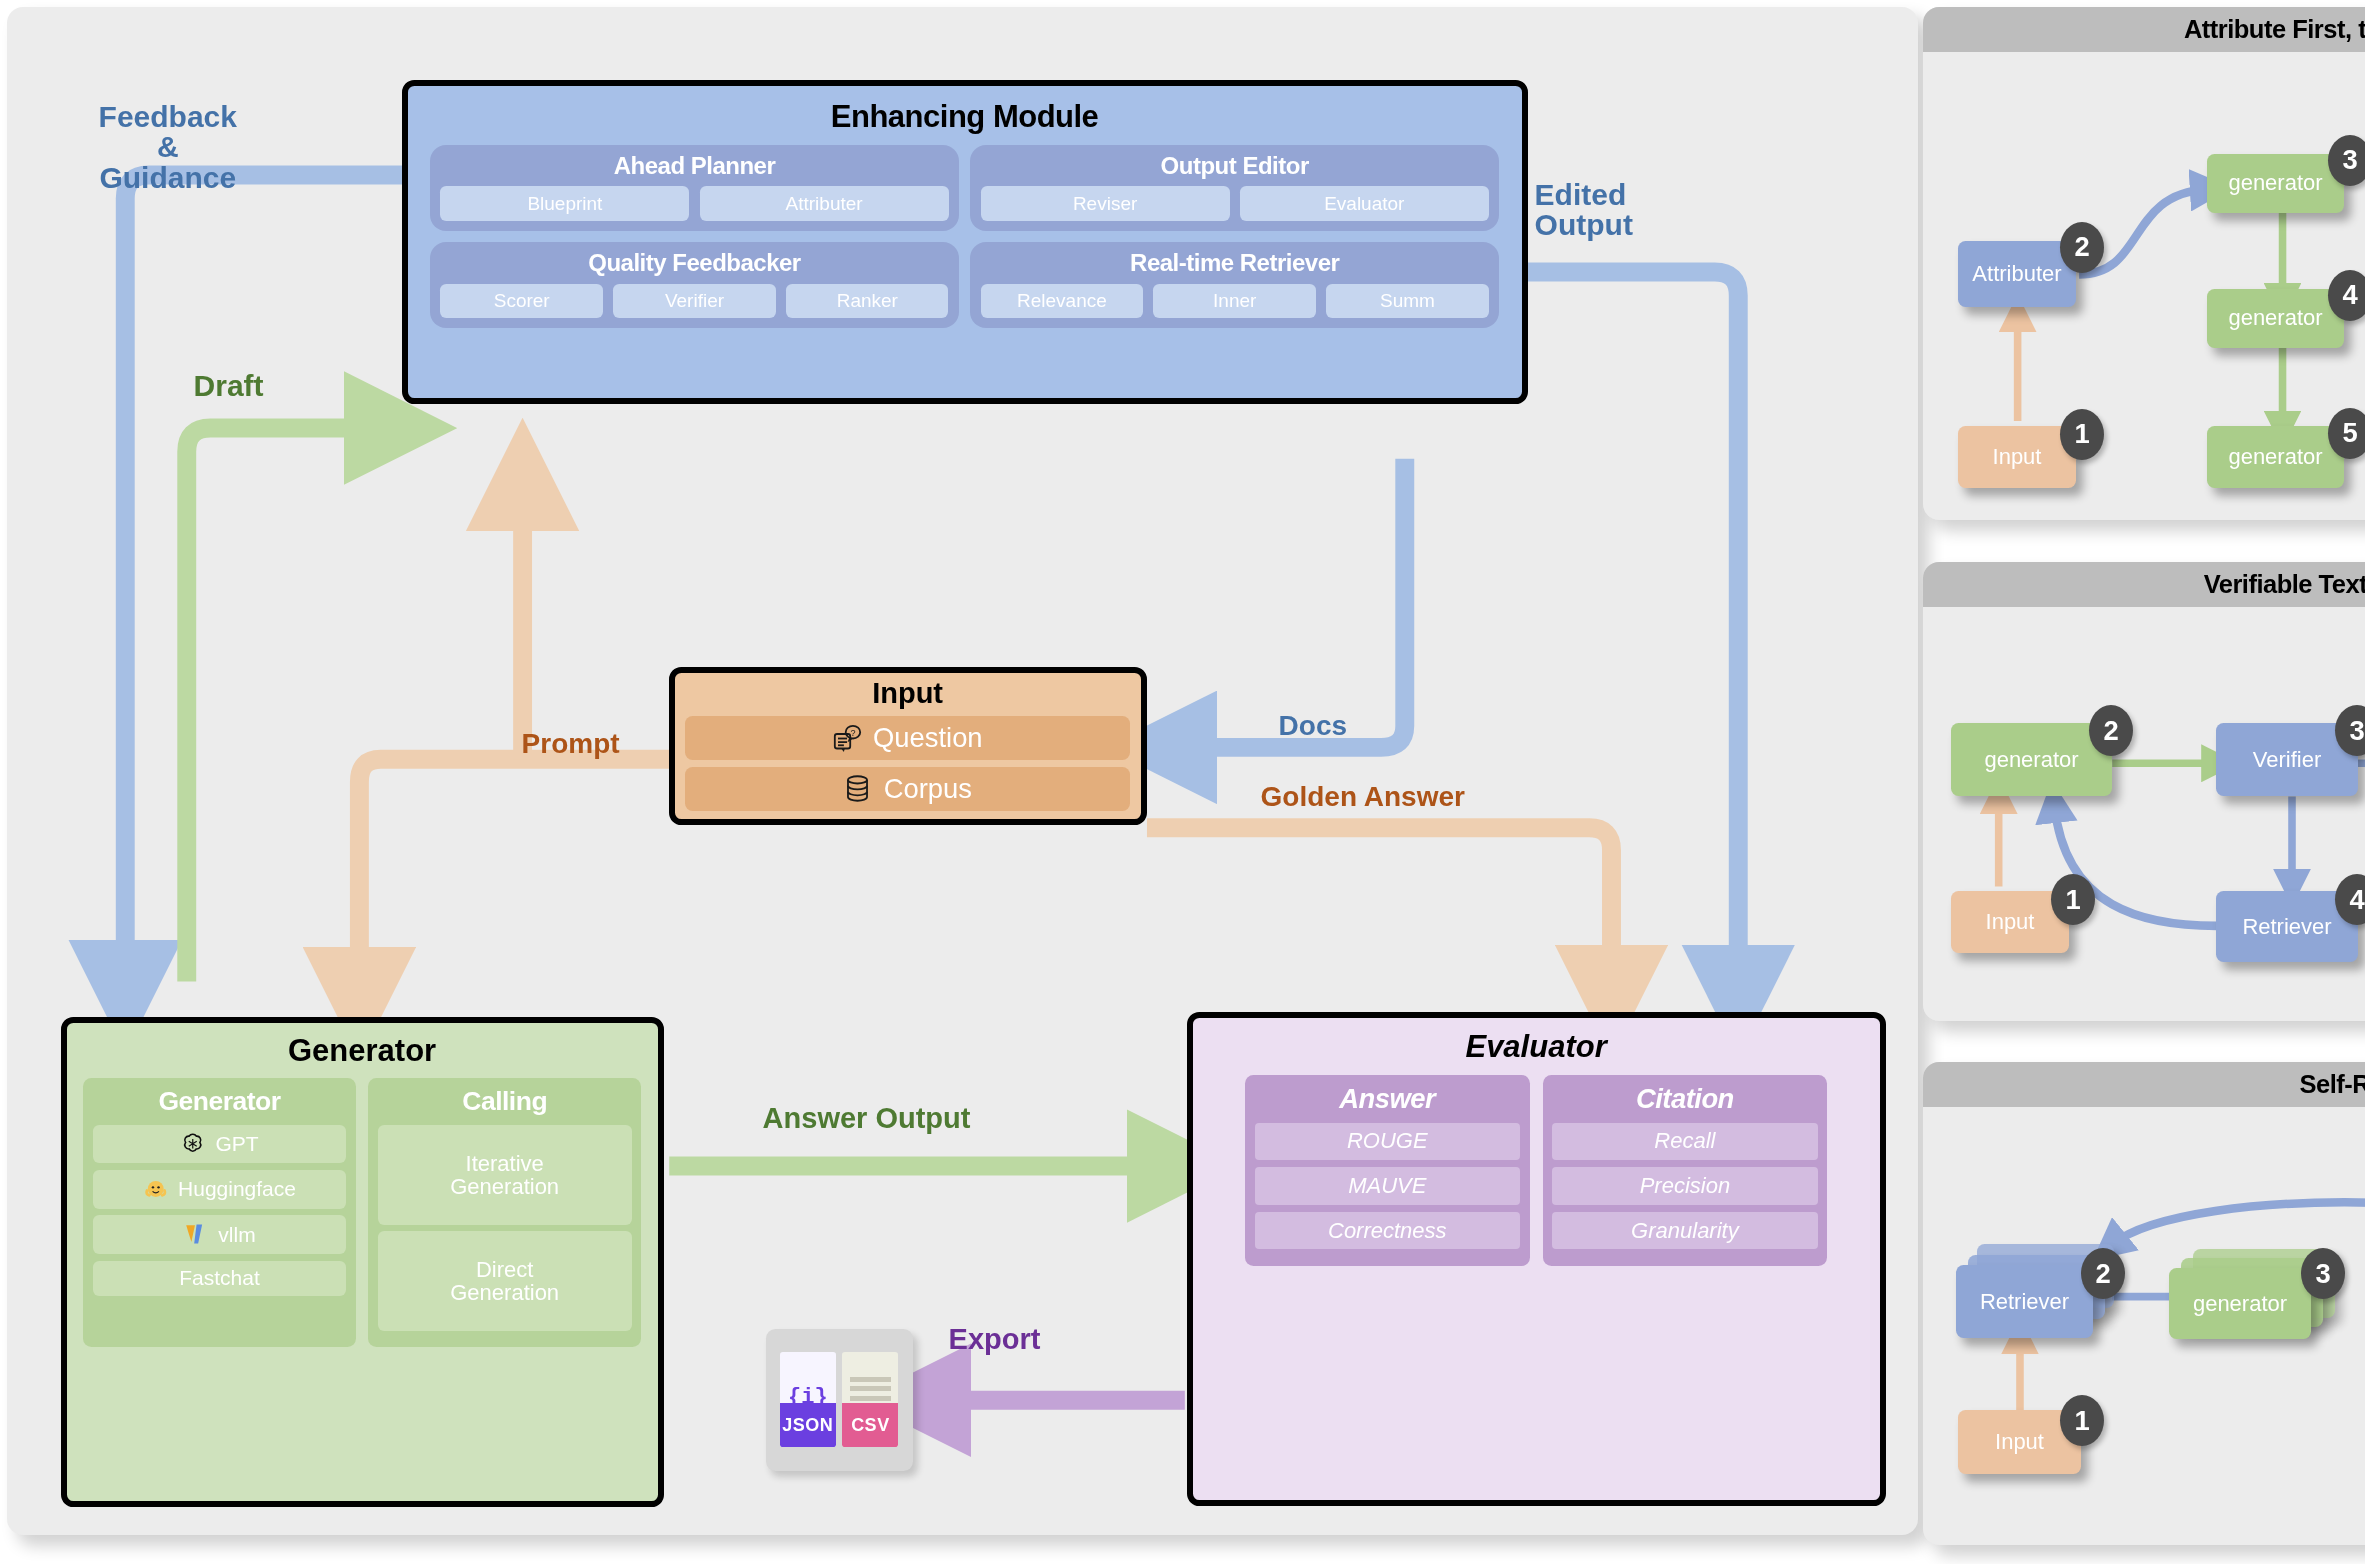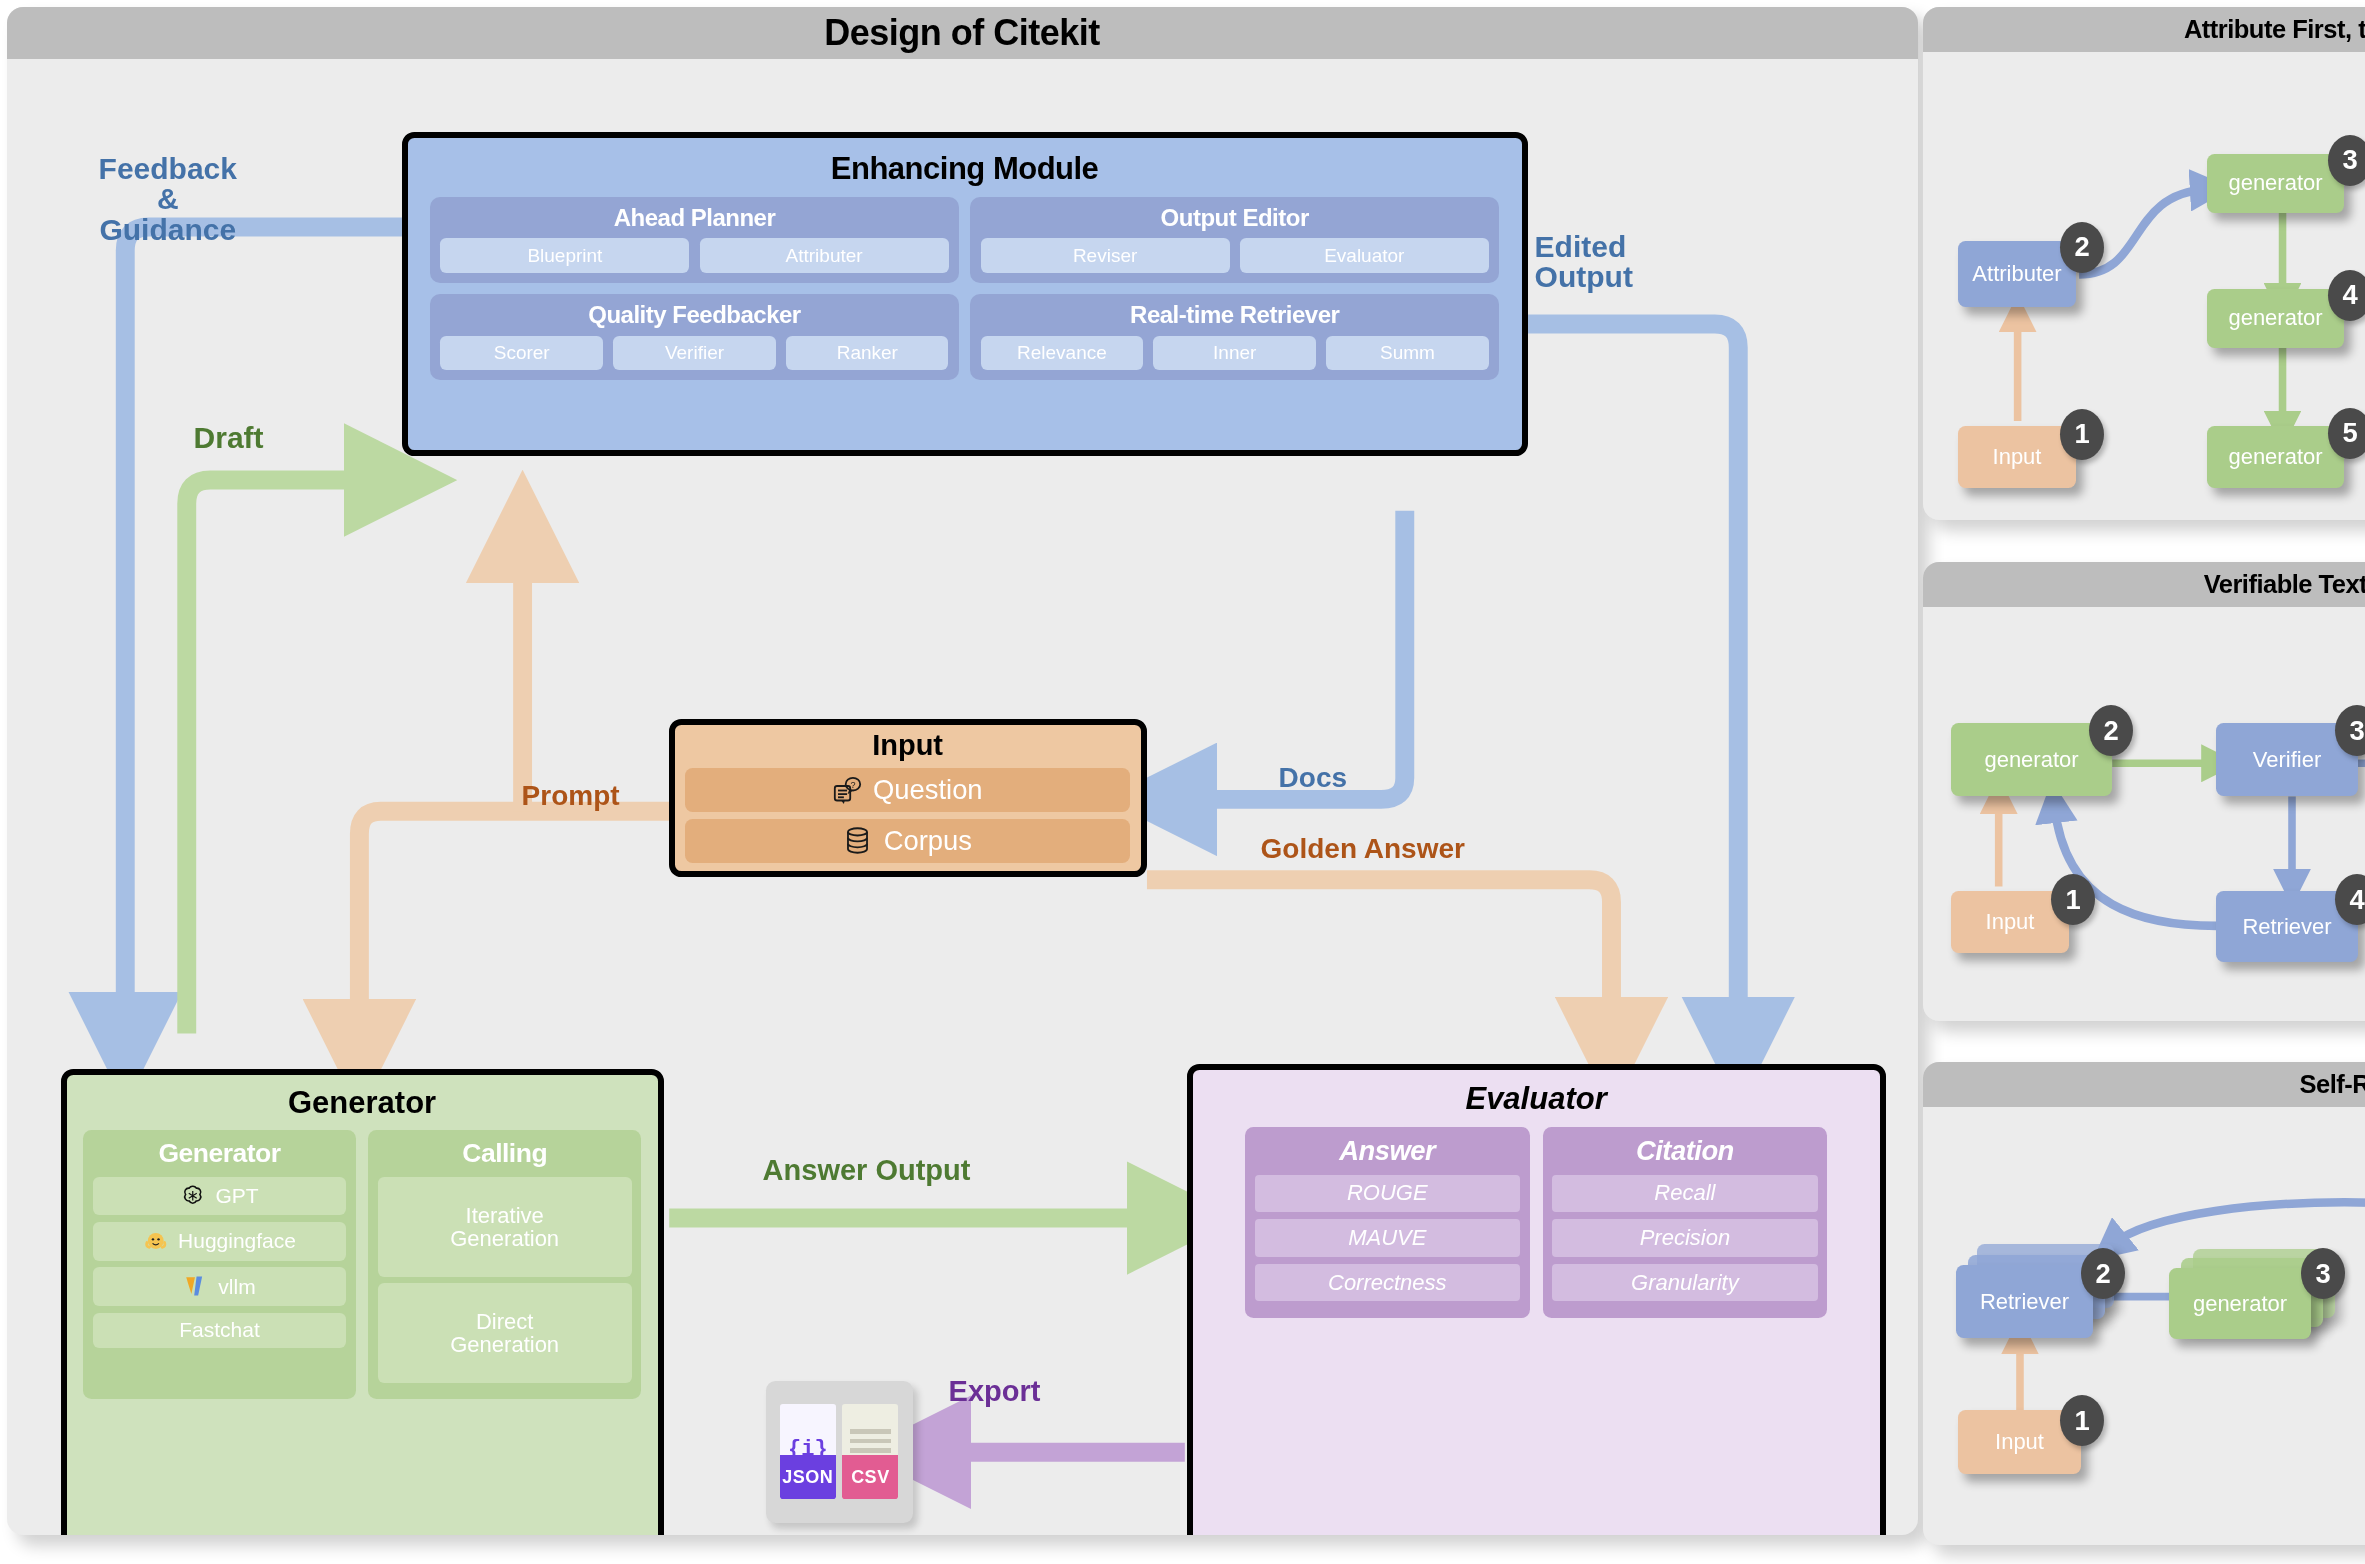--- a/index.html
+++ b/index.html
@@ -36,21 +36,21 @@
     border-radius:12.3px;
     display:flex; flex-direction:column; align-items:center;
   }
   .block-title { font-weight:bold; color:#000; text-align:center; }
 
   
   #enhancing { left:395px; top:73px; width:1126px; height:324px; background:#a7c0e8; }
   #enhancing .block-title { font-size:31px; margin-top:13.2px; letter-spacing:-0.5px;}
   .em-grid { display:grid; grid-template-columns:1fr 1fr; gap:11.4px; width:1069px; margin-top:10.4px;}
   .em-group {
-    background:#94a5d4; border-radius:10px; padding:6.6px 10.4px 10.4px;
+    background:#94a5d4; border-radius:16px; padding:6.6px 10.4px 10.4px;
     display:flex; flex-direction:column; align-items:center;
   }
   .em-group-title { color:#fff; font-size:24px; font-weight:bold; letter-spacing:-0.5px; margin-bottom:6.6px; }
   .em-chips { display:flex; gap:10.4px; width:100%; justify-content:center; }
   .em-chip {
     background:#c6d6ef; color:#ffffff; font-size:19px; border-radius:6.2px;
     padding:7.6px 4.7px; text-align:center; flex:1 1 0; line-height:1;
   }
 
   
@@ -130,21 +130,20 @@
     background:#4a4a4a; color:#fff; font-size:27.4px; font-weight:bold;
     display:flex; align-items:center; justify-content:center;
     box-shadow:2.8px 3.8px 5.7px rgba(0,0,0,.25);
   }
   svg.ov { position:absolute; left:0; top:0; width:100%; height:100%; overflow:visible; pointer-events:none;}
 </style>
 </head>
 <body>
 
 <div class="panel abs" id="main-panel">
-  <div class="panel-head" id="main-head">Design of Citekit</div>
   <div id="main-body">
 
     <svg class="ov" viewBox="0 0 4040 3120" preserveAspectRatio="none">
       <defs>
         <marker id="mBlue" markerWidth="6" markerHeight="6" refX="2.2" refY="3" orient="auto">
           <path d="M0,0 L6,3 L0,6 z" fill="#a6bfe4"></path>
           </marker>
         <marker id="mGreen" markerWidth="6" markerHeight="6" refX="2.2" refY="3" orient="auto">
           <path d="M0,0 L6,3 L0,6 z" fill="#bcd9a2"></path>
           </marker>

